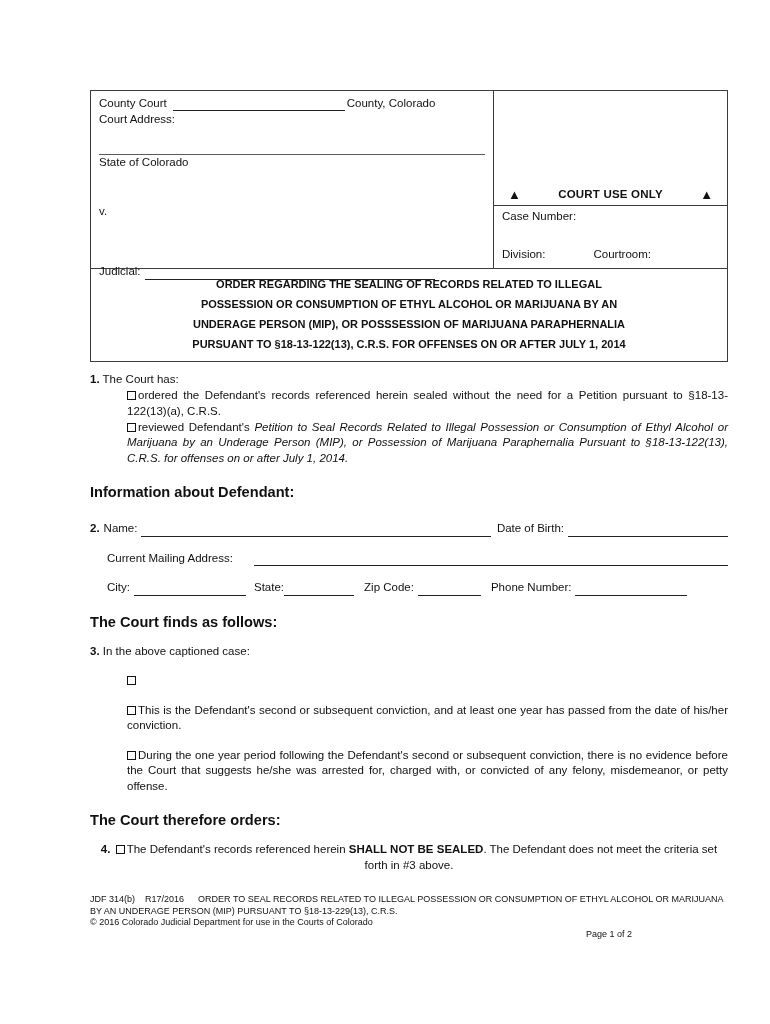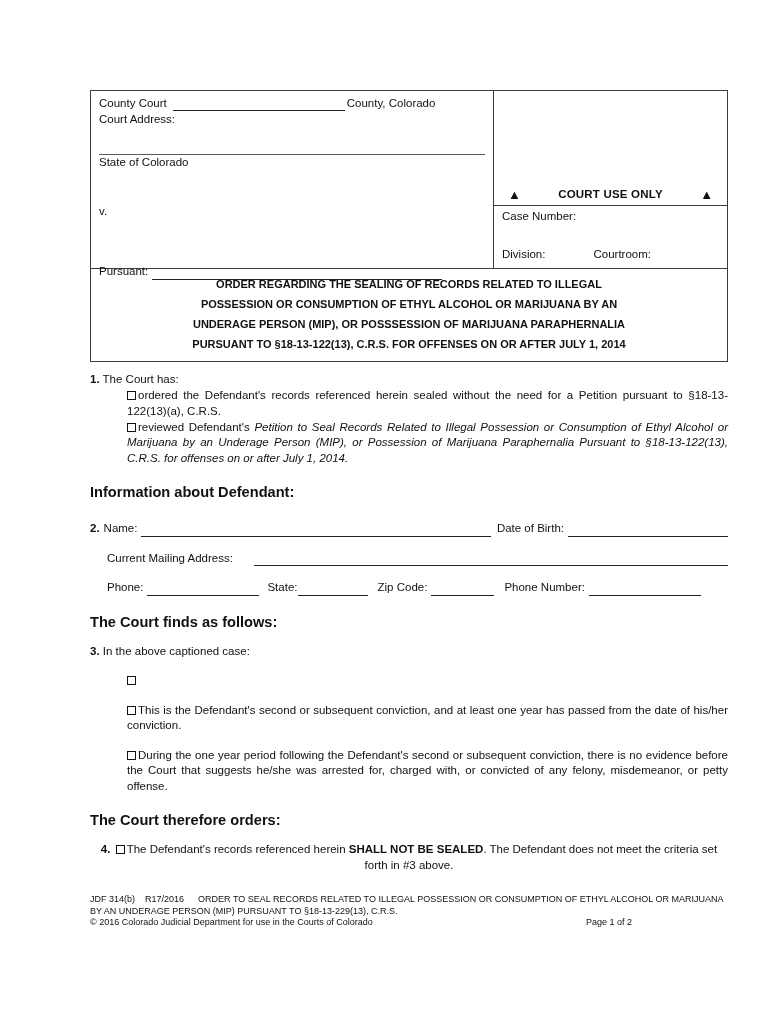--- a/index.html
+++ b/index.html
@@ -51,21 +51,21 @@
   .spaced { margin-top:13px; }
   .chk-block { margin-top:14px; }
 
   .orders-para { margin-top:13px; text-align:center; }
   .bold-inline { font-weight:bold; }
 
   
   .footer { margin-top:21px; font-size:9px; line-height:11.5px; color:#111; }
   .footer .fgap1 { margin-right:10px; }
   .footer .fgap2 { margin-right:14px; }
-  .footer-bottom { display:flex; }
+  .footer-bottom { display:flex;flex-direction:column; }
   .footer-page { margin-left:auto; margin-right:96px; }
 </style>
 </head>
 <body>
 
 <div class="page">
 
   <div class="caption-wrap">
     <div class="caption-table">
 
@@ -73,21 +73,21 @@
         <div class="fline">
           <span>County Court</span>
           <span class="u grow" style="margin:0 2px 1px 6px; max-width:172px;"></span>
           <span>County, Colorado</span>
         </div>
         <div>Court Address:</div>
         <div class="cap-divider"></div>
         <div>State of Colorado</div>
         <div style="margin-top:33px;">v.</div>
         <div class="fline" style="margin-top:45px;">
-          <span>Pursuant:</span>
+          <span>Judicial:</span>
           <span class="u" style="width:290px; margin-left:4px;"></span>
         </div>
       </div>
 
       <div class="cap-right">
         <div class="cuo-row">
           <span class="tri">▲</span>
           <span class="cuo-text">COURT USE ONLY</span>
           <span class="tri">▲</span>
         </div>
@@ -130,21 +130,21 @@
     <span class="fl-label">Date of Birth:</span>
     <span class="u" style="width:160px;"></span>
   </div>
 
   <div class="fline form-line" style="padding-left:17px;gap:17px;">
     <span class="fl-label">Current Mailing Address:</span>
     <span class="u grow"></span>
   </div>
 
   <div class="fline form-line" style="padding-left:17px;">
-    <span class="fl-label">Phone:</span>
+    <span class="fl-label">City:</span>
     <span class="u" style="width:112px; margin-right:8px;"></span>
     <span>State:</span>
     <span class="u" style="width:70px; margin-right:10px;"></span>
     <span class="fl-label">Zip Code:</span>
     <span class="u" style="width:63px; margin-right:10px;"></span>
     <span class="fl-label">Phone Number:</span>
     <span class="u" style="width:112px;"></span>
   </div>
 
   <div class="heading">The Court finds as follows:</div>

